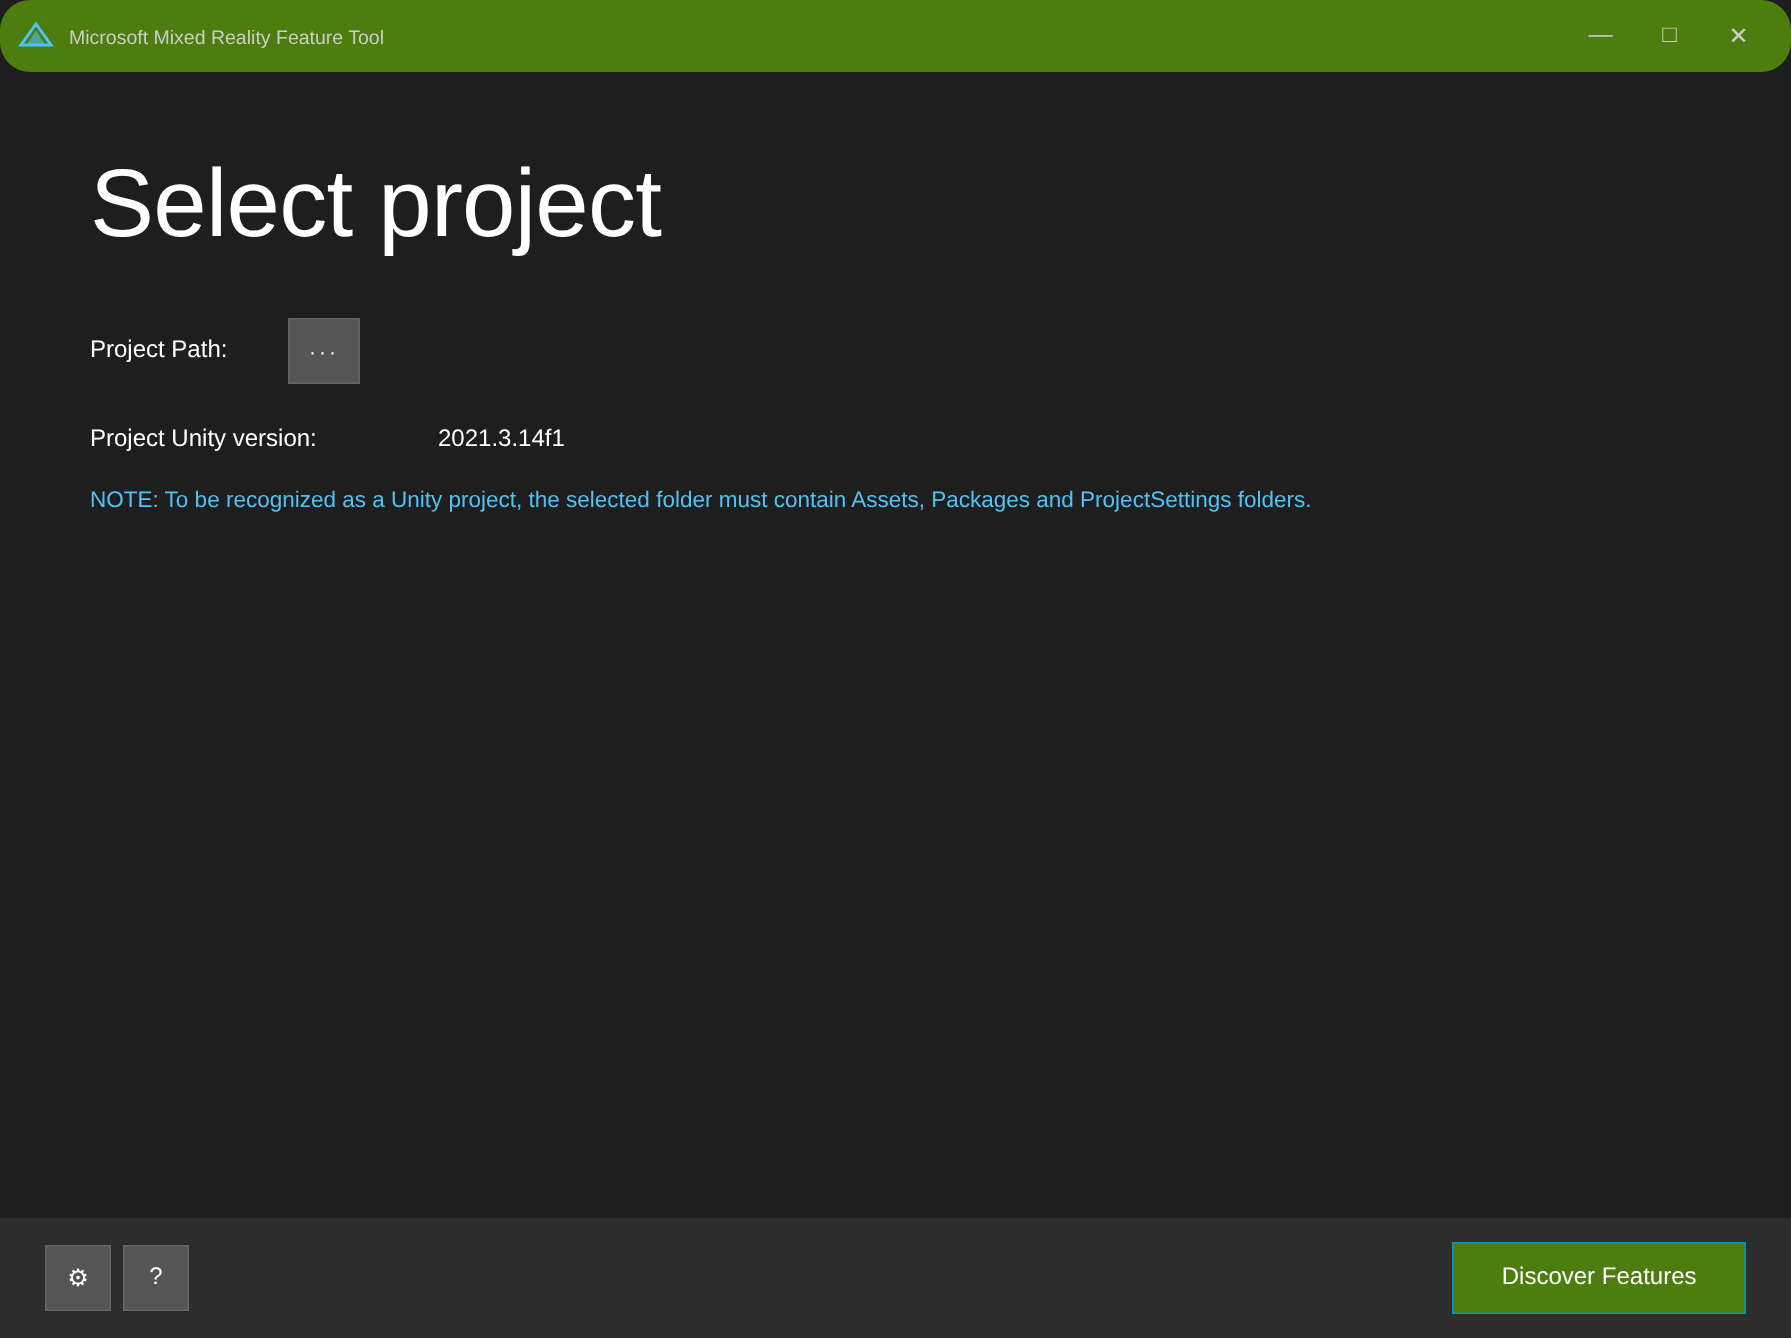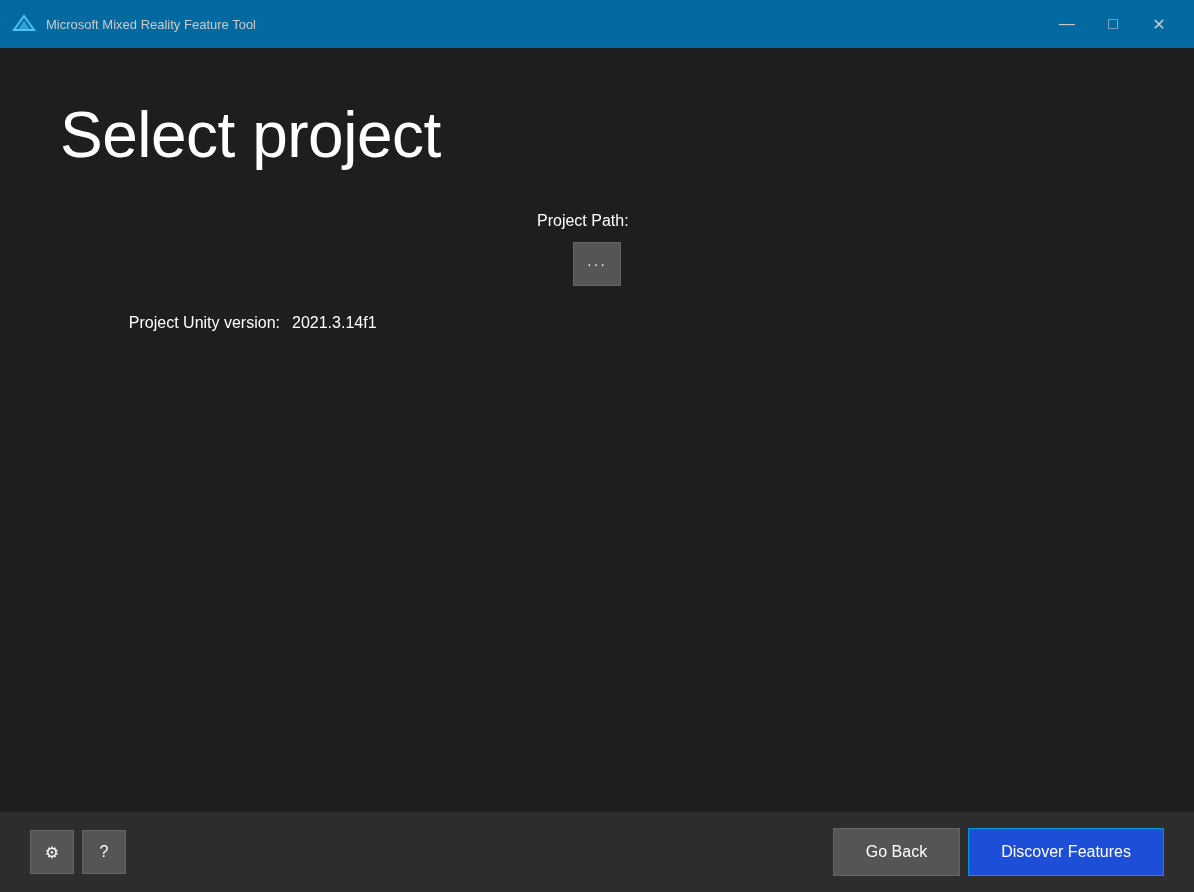--- a/index.html
+++ b/index.html
@@ -16,24 +16,25 @@
       color: #ffffff;
       overflow: hidden;
       position: relative;
     }
 
     
     .title-bar {
       display: flex;
       align-items: center;
       justify-content: space-between;
-      background-color: #0369a1;
+      background-color: #4d7c0f;
       height: 48px;
       padding: 0 12px;
       user-select: none;
+      border-radius: 20px;
     }
 
     .title-bar-left {
       display: flex;
       align-items: center;
       gap: 10px;
     }
 
     .title-bar-icon {
       width: 24px;
@@ -83,21 +84,20 @@
       margin-bottom: 40px;
       line-height: 1.5;
     }
 
     
     .project-path-row {
       display: flex;
       align-items: center;
       gap: 12px;
       margin-bottom: 28px;
-      flex-direction: column;
     }
 
     .project-path-label {
       font-size: 16px;
       color: #ffffff;
       min-width: 120px;
       white-space: nowrap;
     }
 
     .project-path-input {
@@ -125,21 +125,20 @@
       justify-content: center;
       letter-spacing: 2px;
     }
 
     
     .unity-version-row {
       display: flex;
       align-items: center;
       gap: 12px;
       margin-bottom: 20px;
-      text-align: right;
     }
 
     .unity-version-label {
       font-size: 16px;
       color: #ffffff;
       min-width: 220px;
     }
 
     .unity-version-value {
       font-size: 16px;
@@ -200,21 +199,21 @@
       cursor: pointer;
       border: 1px solid #666666;
       color: #ffffff;
     }
 
     .footer-btn.secondary {
       background-color: #555555;
     }
 
     .footer-btn.primary {
-      background-color: #1d4ed8;
+      background-color: #4d7c0f;
       border-color: #0097d4;
       color: #ffffff;
     }
   </style>
 </head>
 <body>
 
 <div class="title-bar">
   <div class="title-bar-left">
     <svg class="title-bar-icon" viewBox="0 0 24 24" xmlns="http://www.w3.org/2000/svg">
@@ -236,24 +235,24 @@
   <div class="project-path-row">
     <label class="project-path-label">Project Path:</label>
     <button class="browse-btn">···</button>
   </div>
 
   <div class="unity-version-row">
     <span class="unity-version-label">Project Unity version:</span>
     <span class="unity-version-value">2021.3.14f1</span>
   </div>
 
+  <p class="note-text">NOTE: To be recognized as a Unity project, the selected folder must contain Assets, Packages and ProjectSettings folders.</p>
 </div>
 
 <div class="footer">
   <div class="footer-left">
     <button class="footer-icon-btn">⚙</button>
     <button class="footer-icon-btn">?</button>
   </div>
   <div class="footer-right">
-    <button class="footer-btn secondary">Go Back</button>
     <button class="footer-btn primary">Discover Features</button>
   </div>
 </div>
 
 </body></html>

